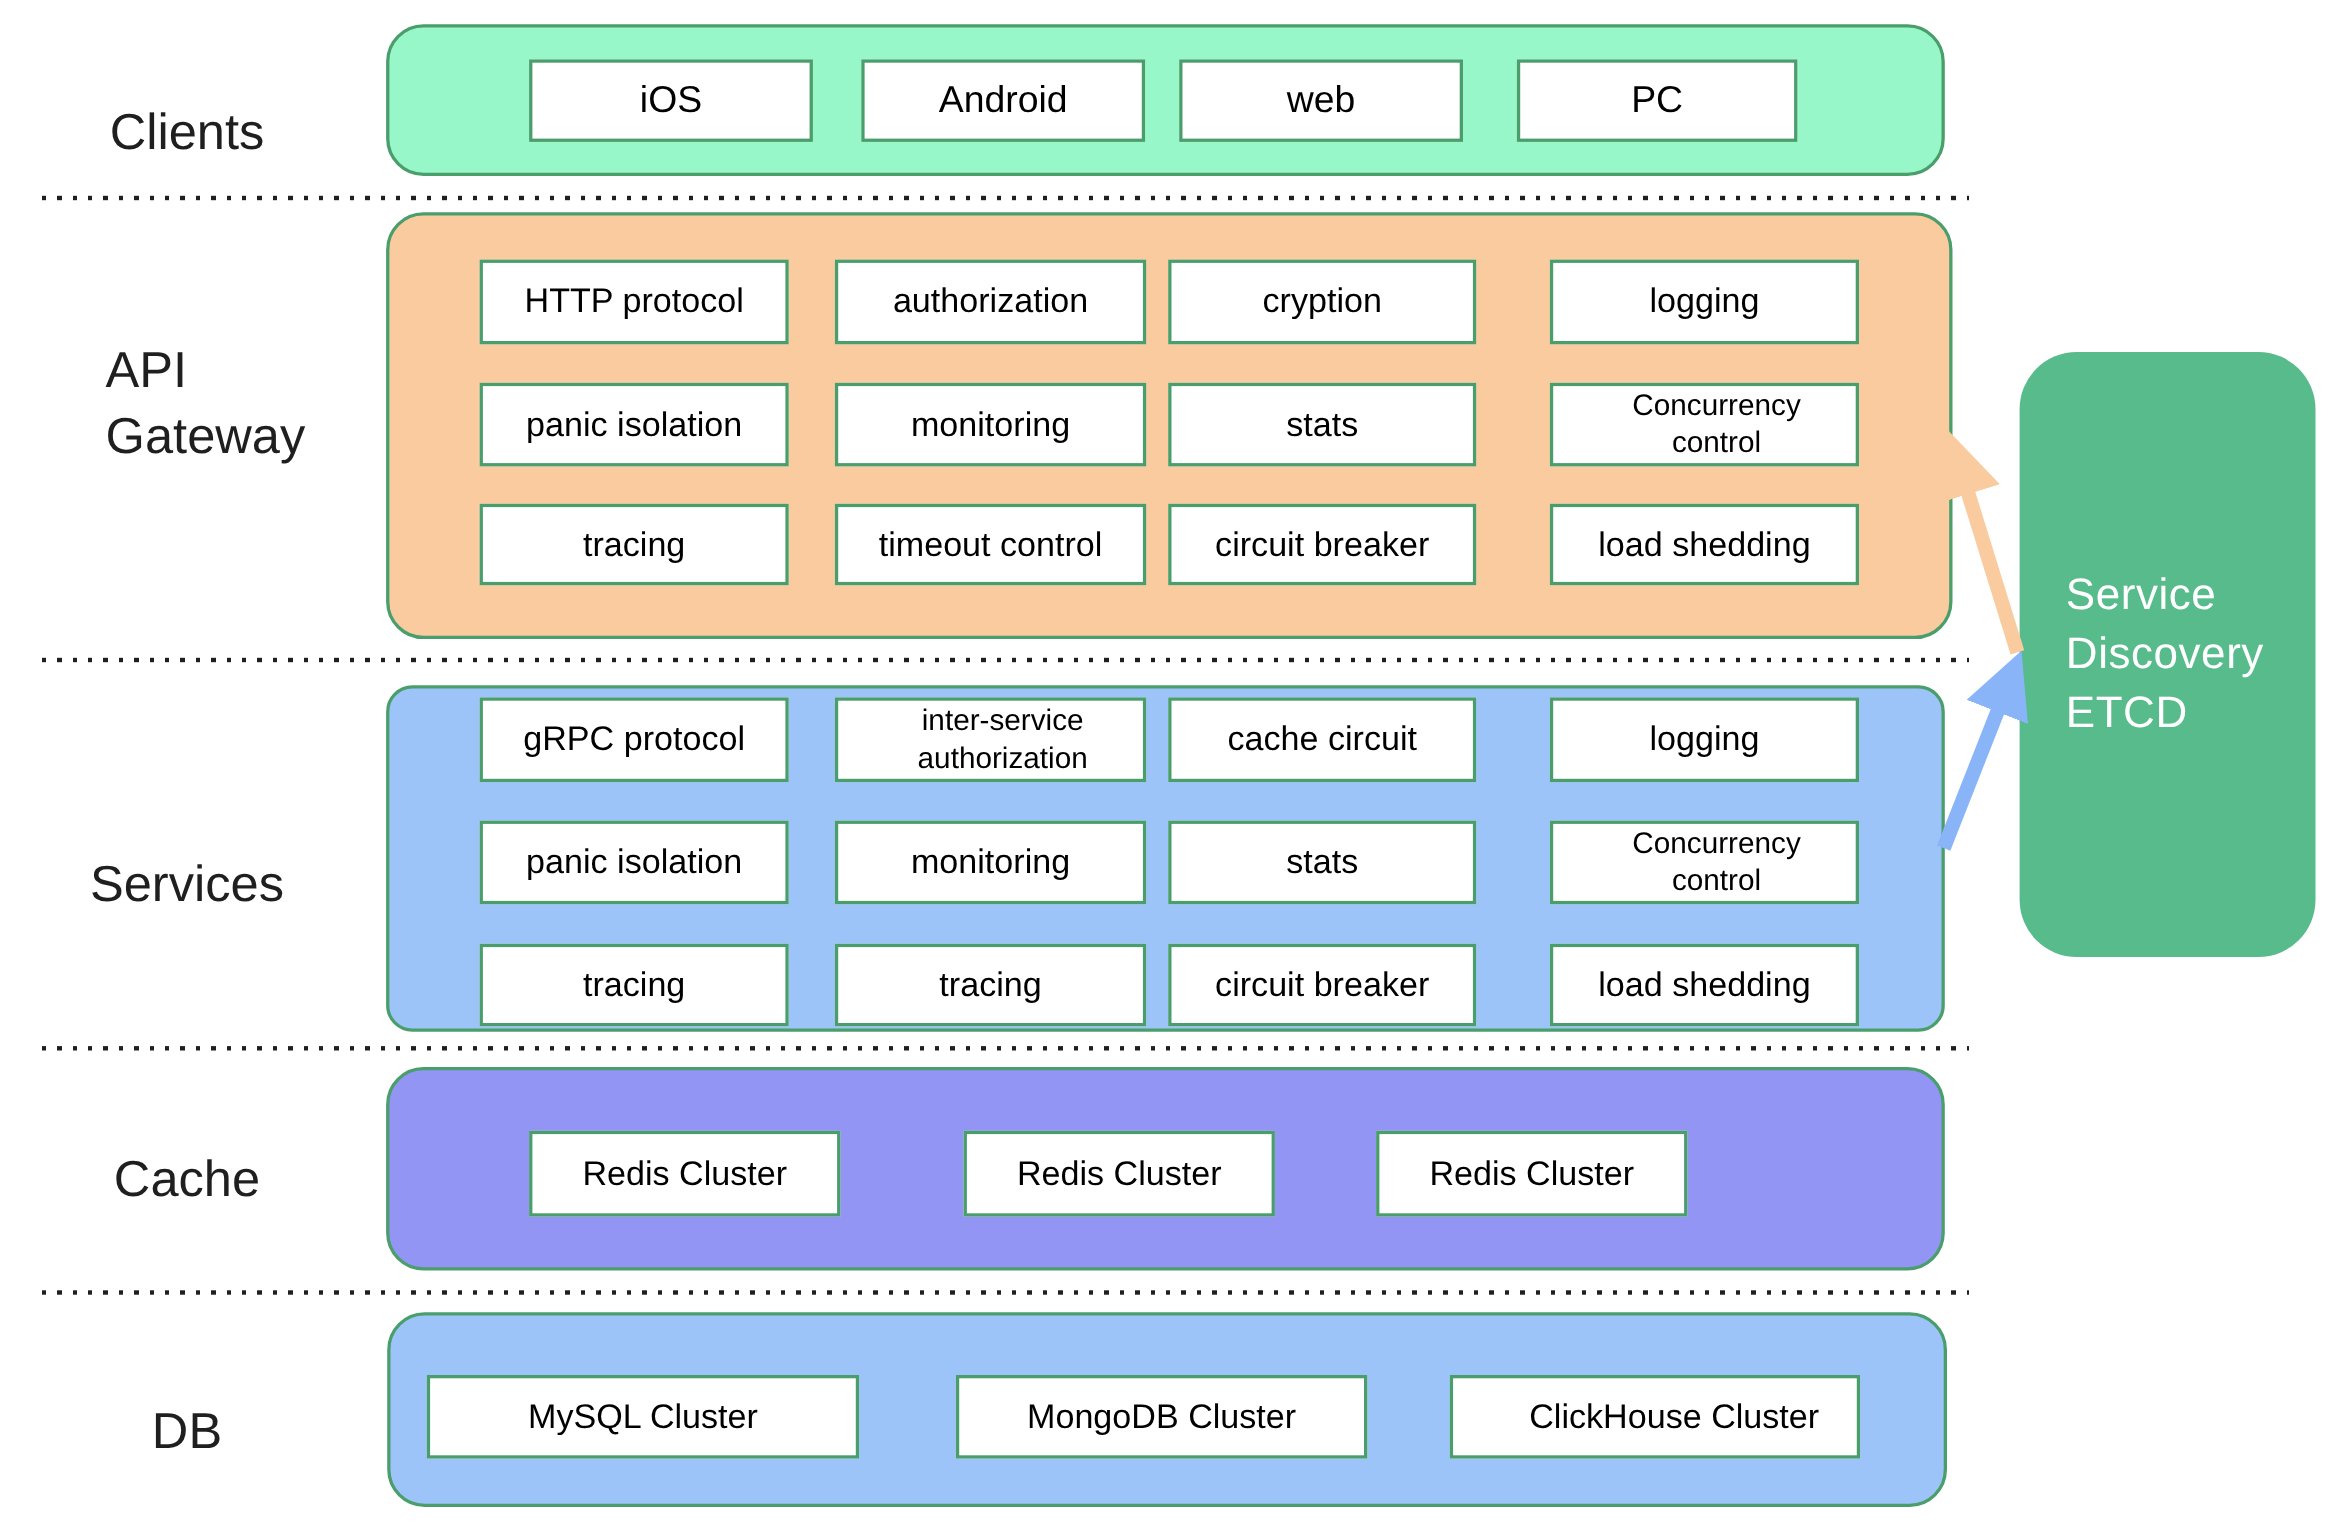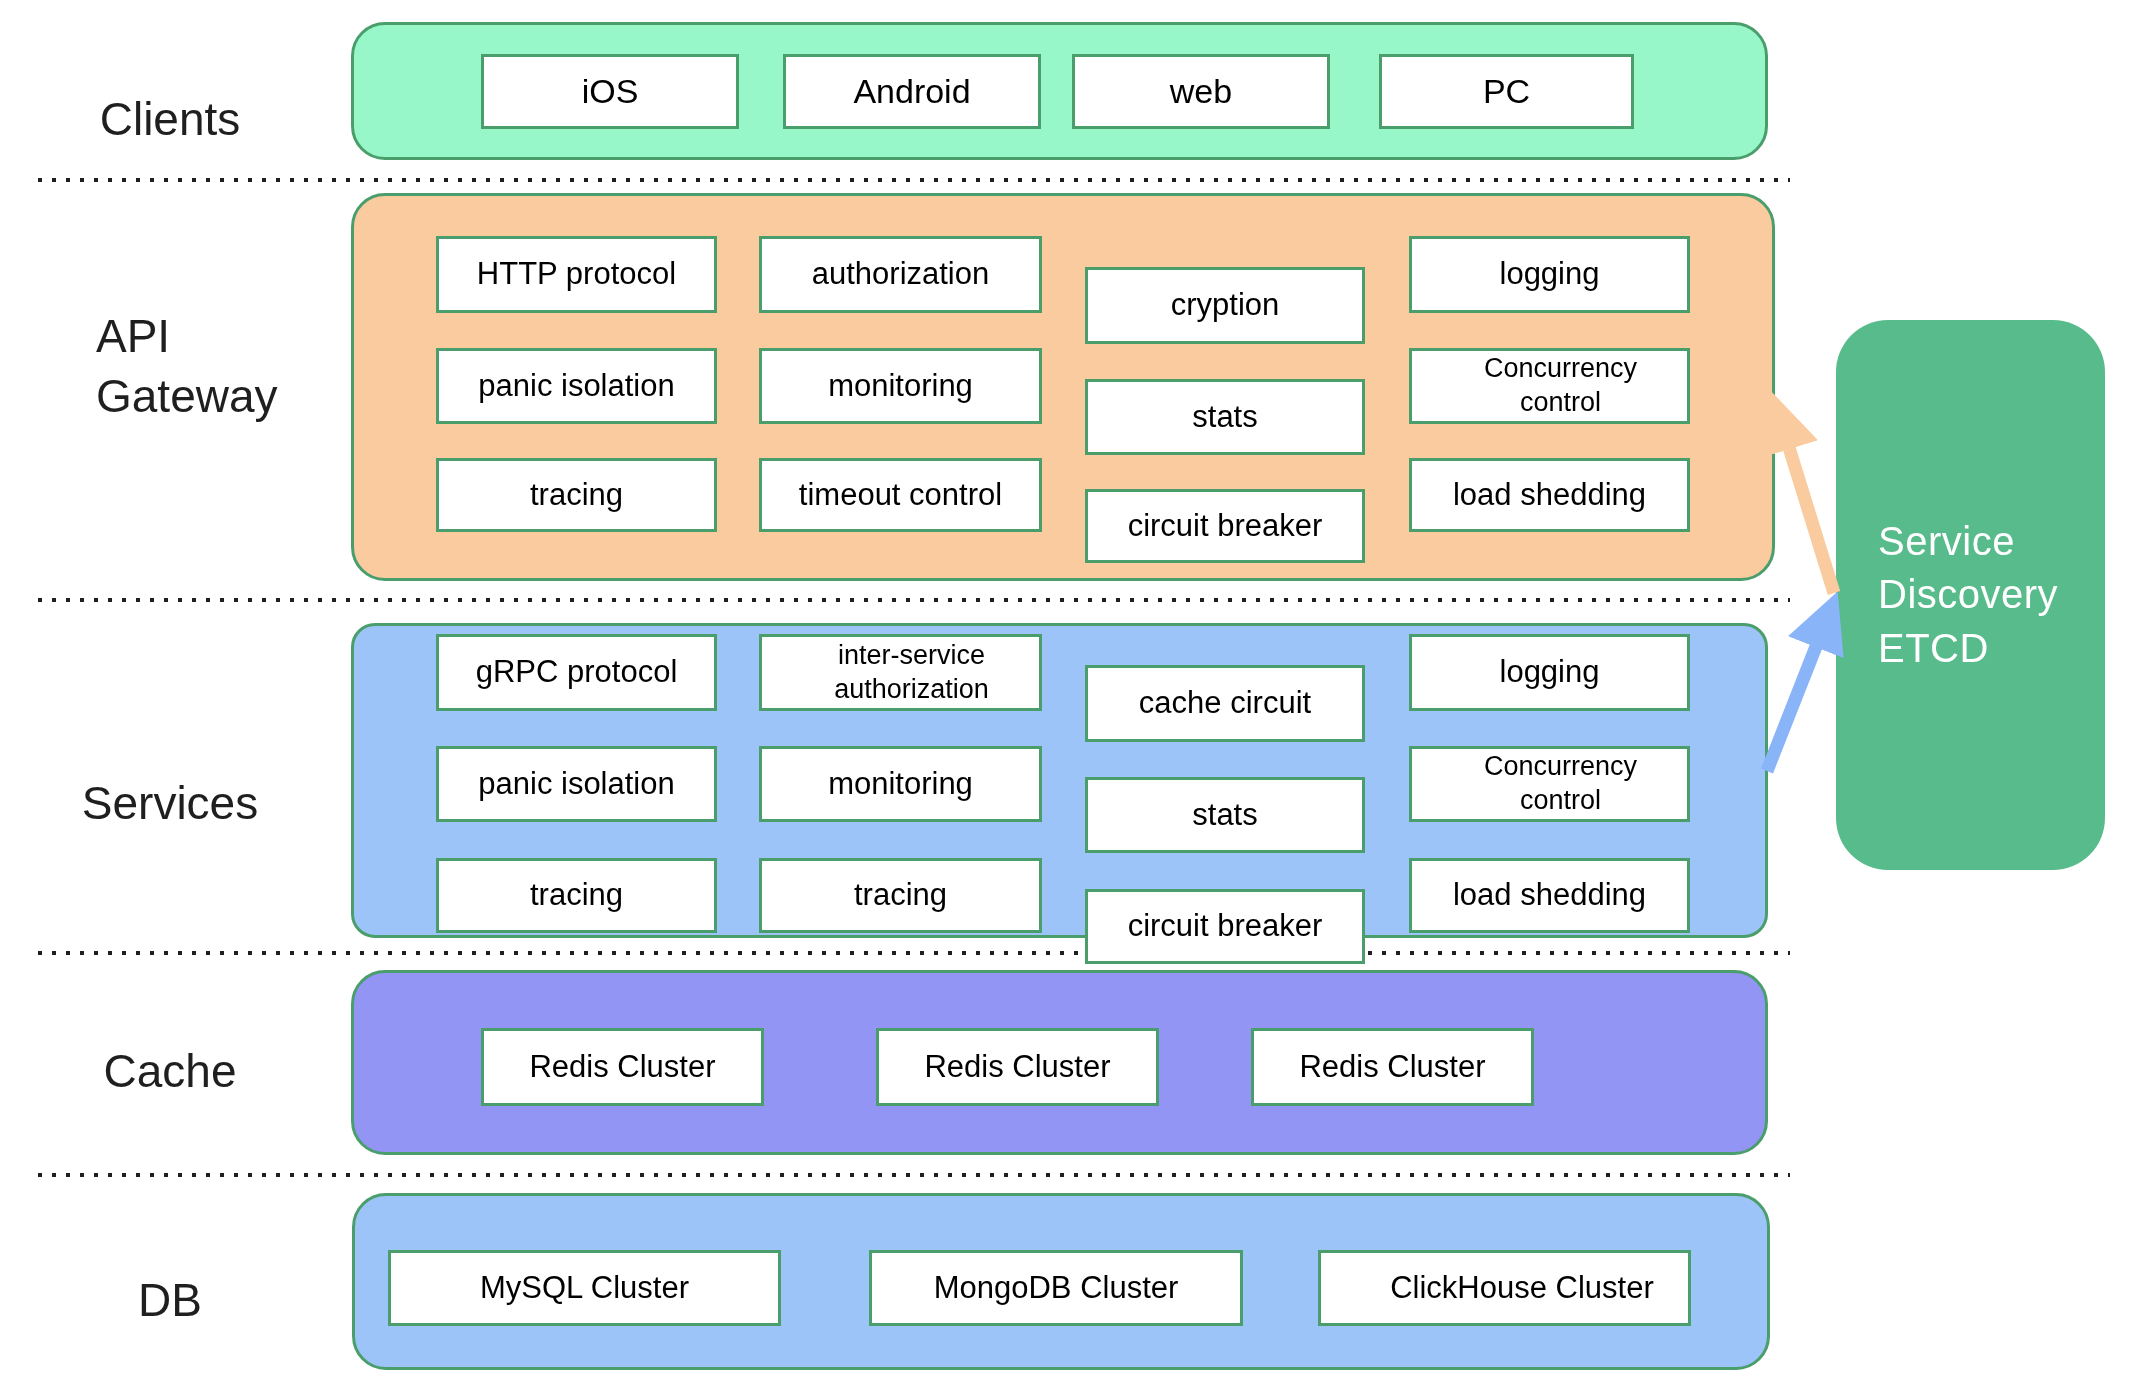--- a/index.html
+++ b/index.html
@@ -68,21 +68,21 @@
     text-align: center;
     font-size: 31px;
     color: var(--cell-text);
     line-height: 1.25;
     padding: 2px 6px;
   }
   .cell.small { font-size: 27px; padding-left: 28px; }
   
   .c1 { left: 82px;  width: 281px; }
   .c2 { left: 405px; width: 283px; }
-  .c3 { left: 731px; width: 280px; margin-top: 31px; }
+  .c3 { left: 708px; width: 280px; }
   .c4 { left: 1055px; width: 281px; }
   .gateway .r1 { top: 40px;  height: 77px; }
   .gateway .r2 { top: 152px; height: 76px; }
   .gateway .r3 { top: 262px; height: 74px; }
   .services .r1 { top: 8px;   height: 77px; }
   .services .r2 { top: 120px; height: 76px; }
   .services .r3 { top: 232px; height: 75px; }
   .dotted {
     position: absolute;
     left: 38px;

